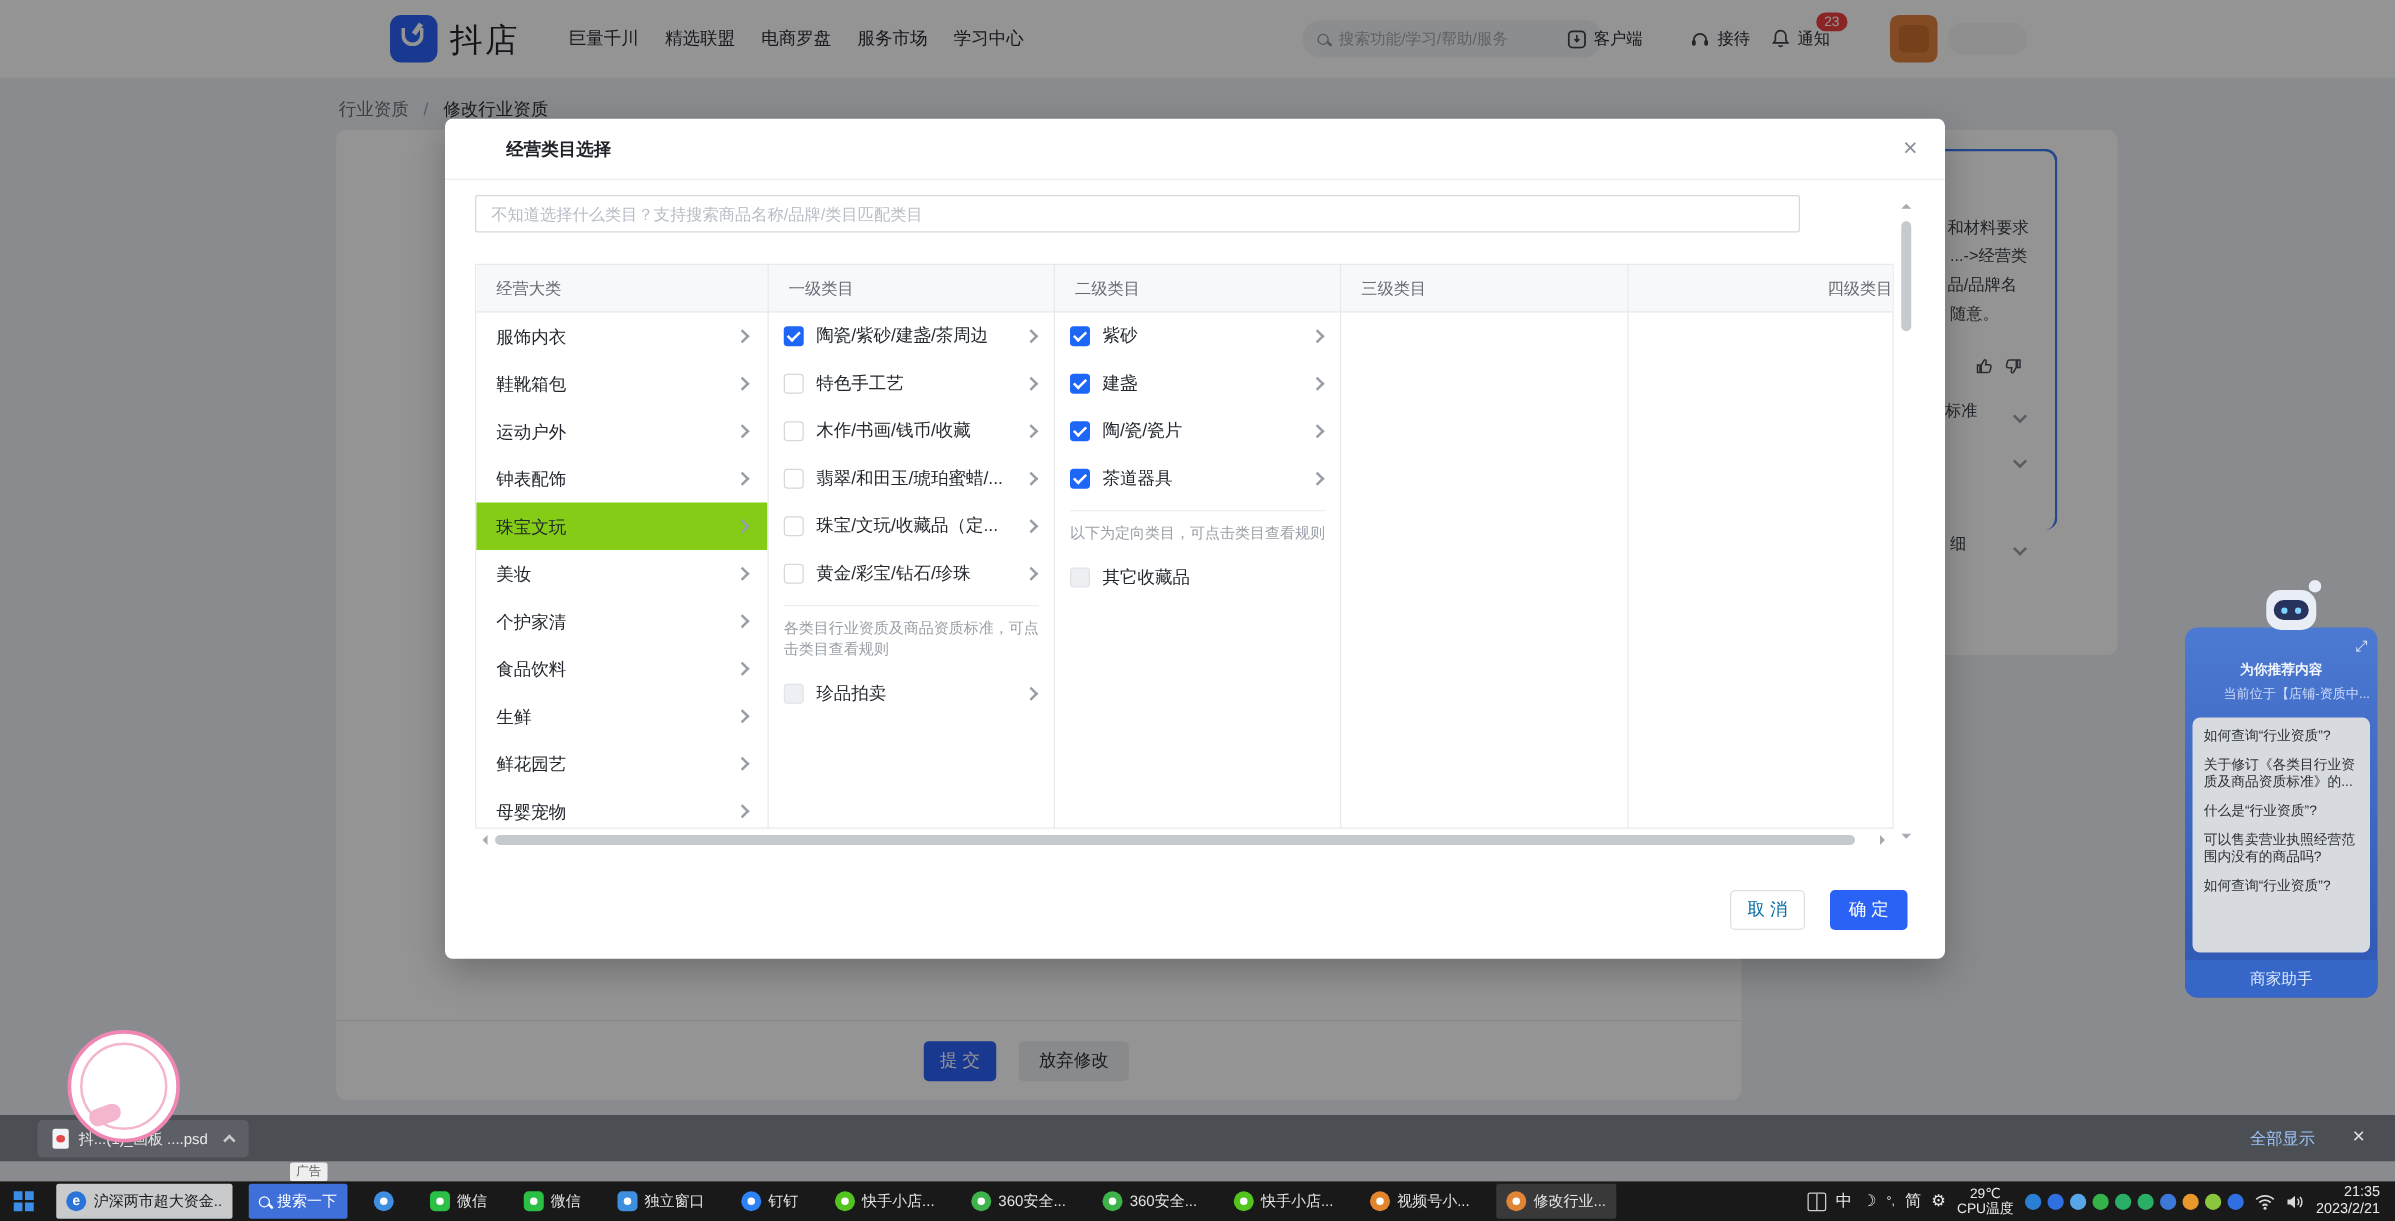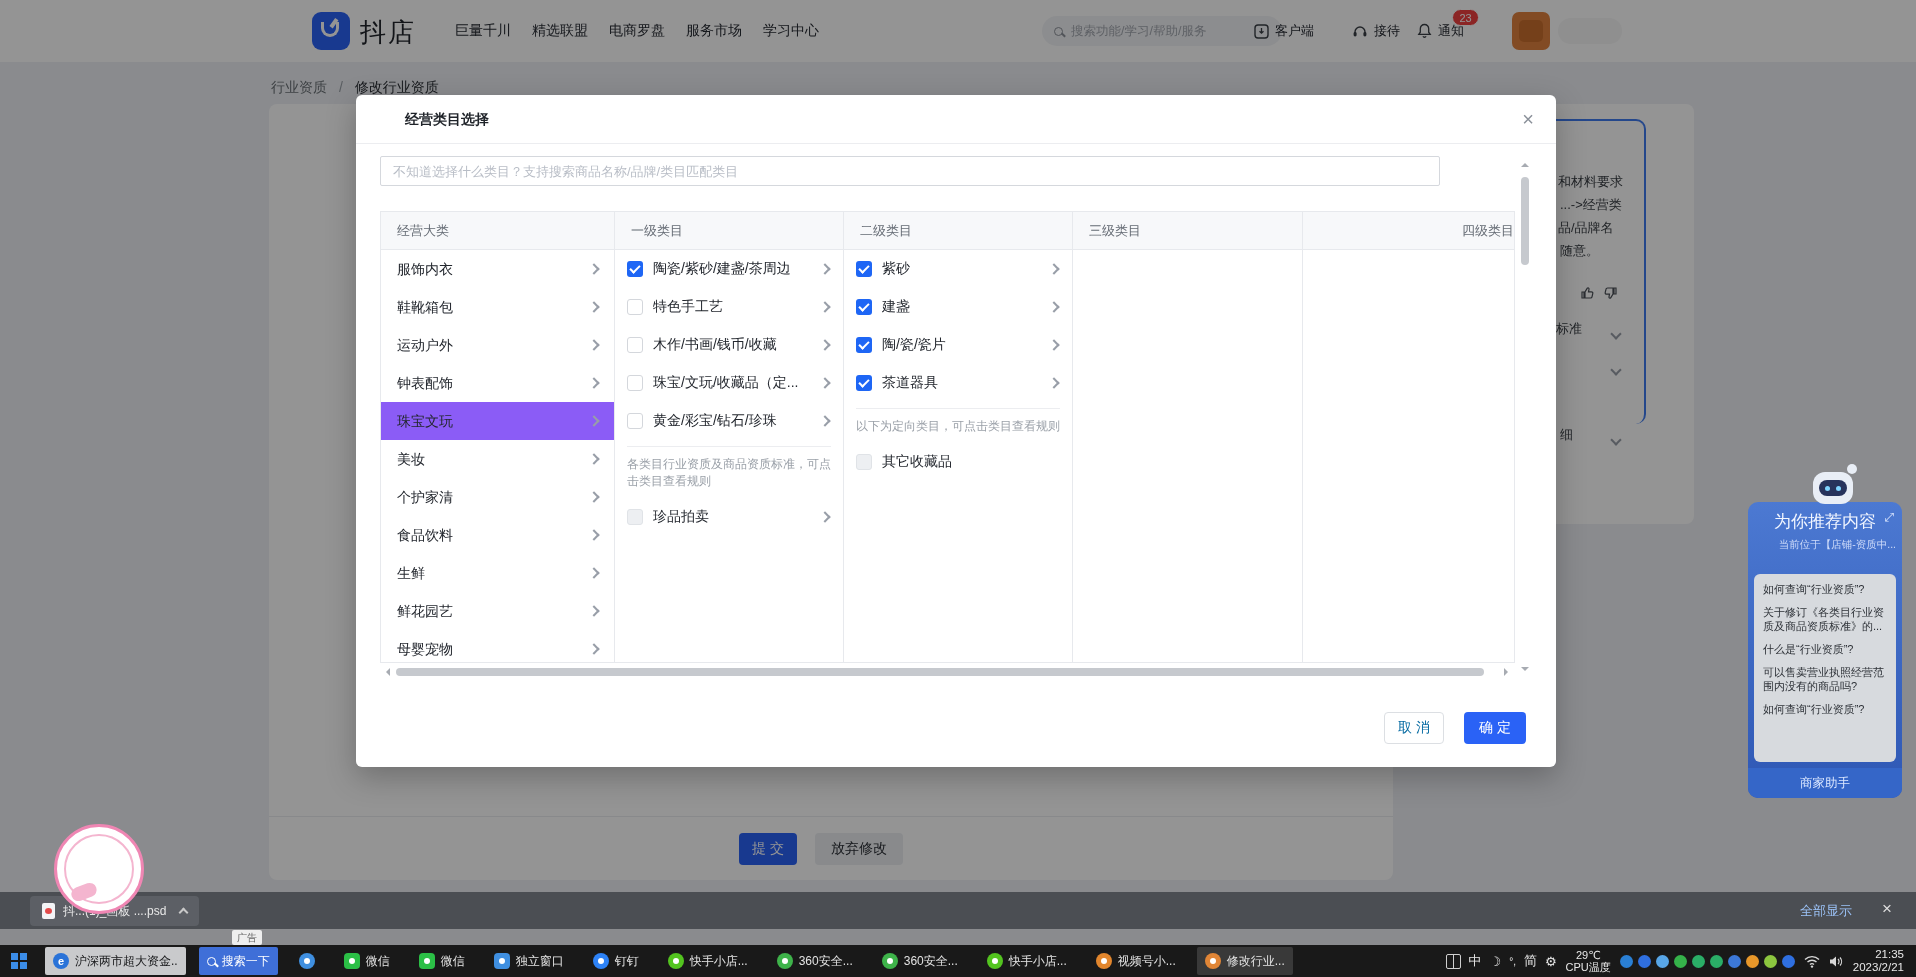--- a/index.html
+++ b/index.html
@@ -57,21 +57,21 @@
   .tbl { position:absolute; left:24px; top:116px; width:1135px; height:452px; border:1px solid #e7e9ed; background:#fff; }
   .thead { display:flex; height:38px; background:#f7f8fa; border-bottom:1px solid #e7e9ed; }
   .th { line-height:37px; font-size:13px; color:#656b74; padding-left:16px; border-right:1px solid #e7e9ed; }
   .th:last-child { border-right:none;text-align:right; }
   .w1{width:234px;} .w2{width:229px;} .w3{width:229px;} .w4{width:230px;} .w5{width:211px;}
   .tbody { position:relative; height:413px; }
   .colbody { position:absolute; top:0; bottom:0; border-right:1px solid #e7e9ed; overflow:hidden; }
   .cb1{left:0;} .cb2{left:234px;} .cb3{left:463px;} .cb4{left:692px;} .cb5{left:922px; border-right:none;}
   .mrow { height:38px; line-height:38px; padding:0 16px; font-size:14px; color:#23272e; position:relative; cursor:pointer; }
   .mrow .chev { position:absolute; right:16px; top:15px; }
-  .mrow.sel { background:#8b5cf6; }
+  .mrow.sel { background:#84cc16; }
   .crow { height:38px; display:flex; align-items:center; padding:0 14px 0 12px; gap:10px; cursor:pointer; }
   .crow .lbl { flex:1; font-size:14px; color:#23272e; white-space:nowrap; overflow:hidden; }
   .cbx { width:16px; height:16px; border-radius:3px; flex:0 0 16px; position:relative; }
   .cbx.on { background:#1e66f5; }
   .cbx.on::after { content:""; position:absolute; left:5px; top:2px; width:4px; height:8px; border-right:2px solid #fff; border-bottom:2px solid #fff; transform:rotate(45deg); }
   .cbx.off { background:#fff; border:1px solid #d4d7dc; }
   .cbx.dis { background:#edeff2; border:1px solid #e0e3e7; }
   .note { margin:6px 12px 8px 12px; padding-top:9px; border-top:1px solid #ecedf0; font-size:12px; color:#9aa0a8; line-height:17px; }
   
   .vtrack { position:absolute; left:1163px; top:62px; width:12px; height:516px; }
@@ -88,21 +88,21 @@
 
   
   .assist { position:absolute; left:1748px; top:502px; width:154px; height:296px; border-radius:10px; background:linear-gradient(180deg,#4c79d2,#2e57b4); z-index:6; }
   .robot { position:absolute; left:1811px; top:468px; width:44px; height:40px; z-index:7; }
   .robot .head { position:absolute; left:2px; top:4px; width:40px; height:32px; background:#e9eef6; border-radius:12px; }
   .robot .face { position:absolute; left:8px; top:12px; width:28px; height:16px; background:#27335c; border-radius:8px; }
   .robot .eye { position:absolute; top:6px; width:5px; height:5px; background:#7fd4ff; border-radius:50%; }
   .robot .e1{left:6px;} .robot .e2{left:17px;}
   .robot .ear { position:absolute; top:-4px; width:10px; height:10px; background:#e9eef6; border-radius:50%; right:-2px; }
   .as-expand { position:absolute; right:8px; top:8px; color:#dfe9ff; font-size:12px; cursor:pointer; }
-  .as-title { margin-top:8px; text-align:center; font-size:17px; font-weight:normal; color:#f2f6ff; }
+  .as-title { margin-top:26px; text-align:center; font-size:11px; font-weight:bold; color:#f2f6ff; }
   .as-sub { margin-top:5px; text-align:right; font-size:10.5px; color:#cfdcfa; white-space:nowrap; overflow:hidden; padding:0 6px; }
   .as-card { position:absolute; left:6px; right:6px; top:72px; bottom:36px; background:#d7dade; border-radius:6px; padding:8px 9px; overflow:hidden; }
   .as-q { font-size:11px; line-height:14px; color:#2c3036; margin-bottom:9px; cursor:pointer; }
   .as-foot { position:absolute; left:0; right:0; bottom:0; height:30px; background:#3566c8; border-radius:0 0 10px 10px; color:#dbe7ff; font-size:12.5px; text-align:center; line-height:30px; cursor:pointer; }
 
   
   .dlbar { position:absolute; left:0; top:892px; width:1916px; height:37px; background:#4b4e53; z-index:12; }
   .dl-chip { position:absolute; left:30px; top:4px; height:30px; background:#5c5f65; border-radius:4px; display:flex; align-items:center; gap:8px; padding:0 12px; cursor:pointer; }
   .psd-ico { width:13px; height:16px; background:#f3f4f6; border-radius:2px; position:relative; }
   .psd-ico::after { content:""; position:absolute; left:3px; top:5px; width:7px; height:6px; background:#e24a4a; border-radius:50%; }
@@ -258,20 +258,25 @@
             <span class="lbl">特色手工艺</span>
             <span class="chev"></span>
           </div>
           <div class="crow">
             <span class="cbx off"></span>
             <span class="lbl">木作/书画/钱币/收藏</span>
             <span class="chev"></span>
           </div>
           <div class="crow">
             <span class="cbx off"></span>
+            <span class="lbl">翡翠/和田玉/琥珀蜜蜡/...</span>
+            <span class="chev"></span>
+          </div>
+          <div class="crow">
+            <span class="cbx off"></span>
             <span class="lbl">珠宝/文玩/收藏品（定...</span>
             <span class="chev"></span>
           </div>
           <div class="crow">
             <span class="cbx off"></span>
             <span class="lbl">黄金/彩宝/钻石/珍珠</span>
             <span class="chev"></span>
           </div>
           <div class="note">各类目行业资质及商品资质标准，可点击类目查看规则</div>
           <div class="crow">

